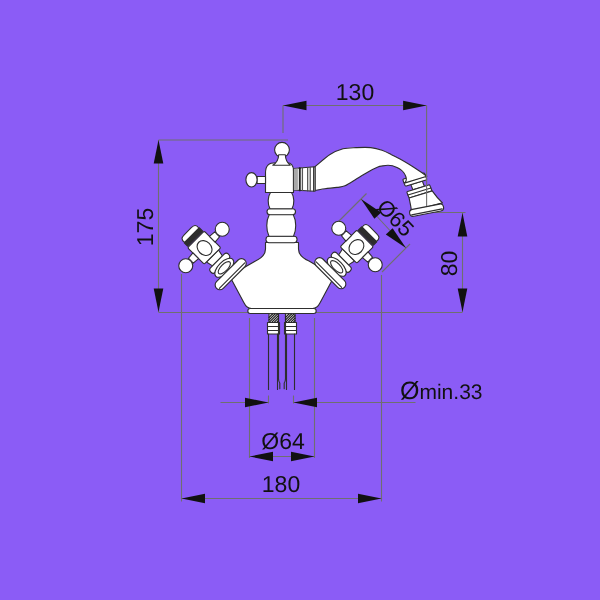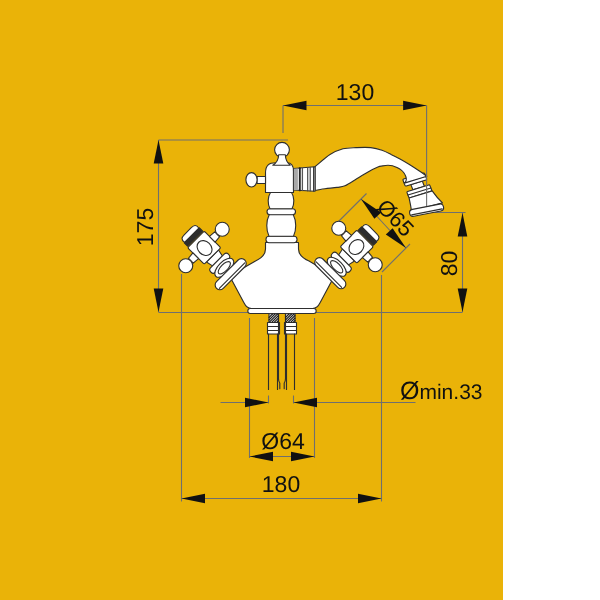--- a/index.html
+++ b/index.html
@@ -1,16 +1,16 @@
 <!DOCTYPE html>
 <html><head>
 <meta charset="utf-8">
 <style>
   html,body{margin:0;padding:0;background:#fff;}
-  .wrap{width:503px;height:600px;position:relative;background:#eab308;}
+  .wrap{width:600px;height:600px;position:relative;background:#8b5cf6;}
   text{font-family:"Liberation Sans",sans-serif;fill:#111;-webkit-font-smoothing:antialiased;text-rendering:geometricPrecision;}
 </style>
 </head>
 <body>
 <div class="wrap">
 <svg width="600" height="600" viewBox="0 0 600 600">
 
 <g stroke="#6f6f6f" stroke-width="1.1" fill="none">
 
   <line x1="283" y1="105.5" x2="426.6" y2="105.5"></line>

